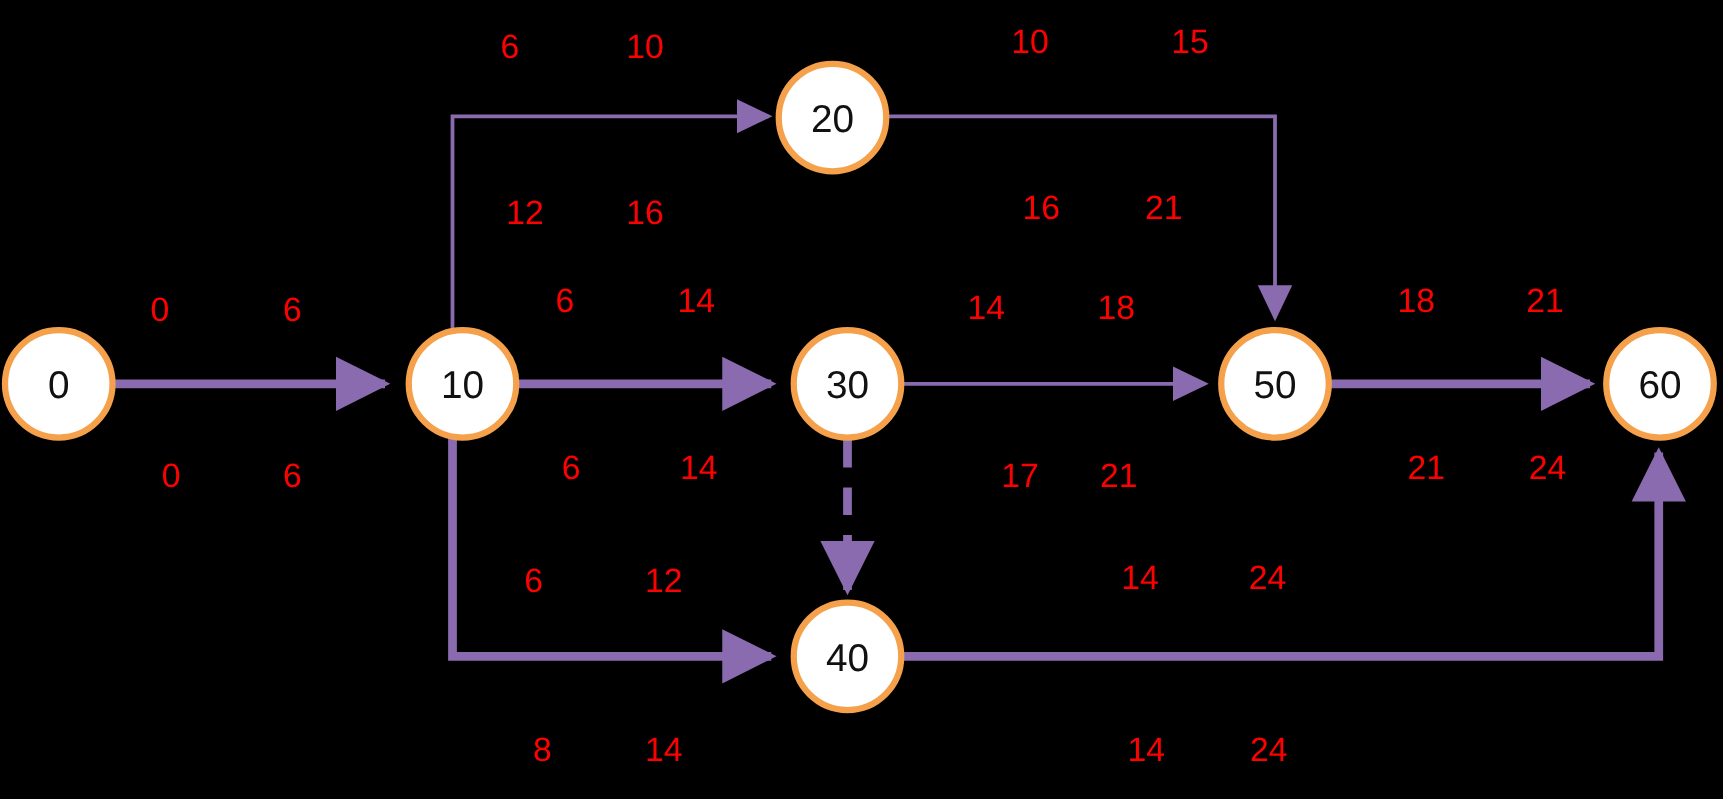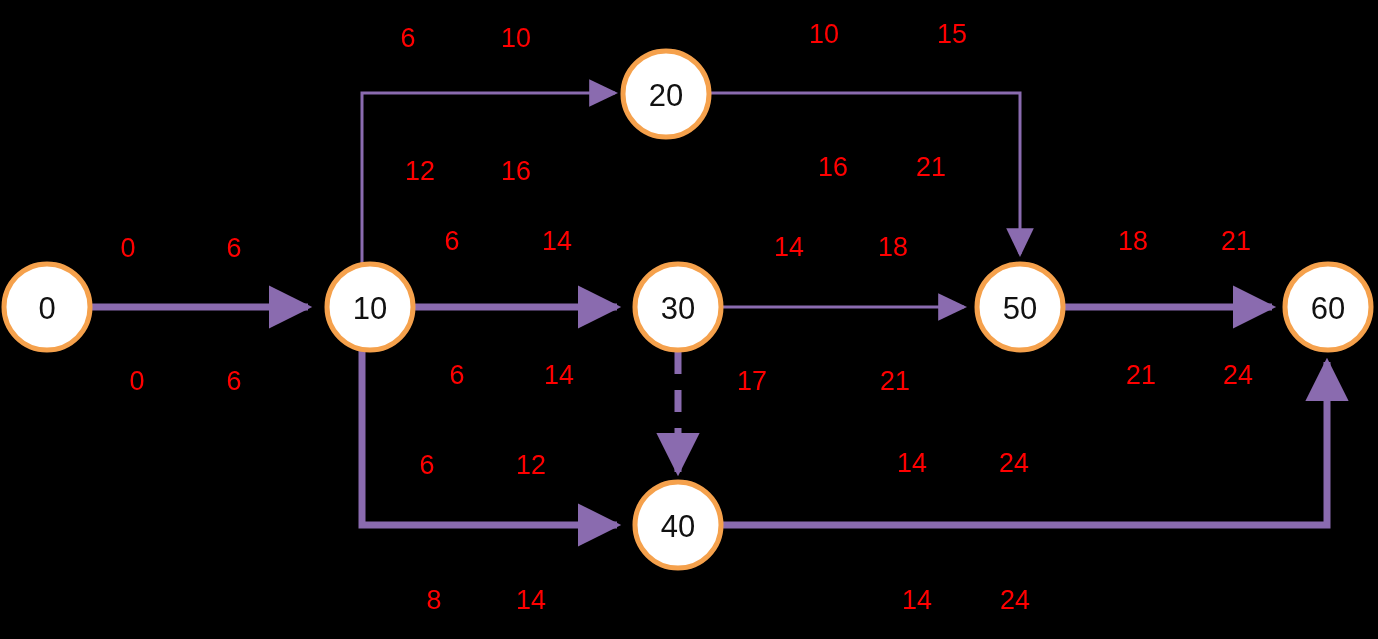--- a/index.html
+++ b/index.html
@@ -109,21 +109,21 @@
       <div class="edge-label" style="left: 824px; top: 34px; color: rgb(255, 0, 0);">10</div>
       <div class="edge-label" style="left: 932px; top: 34px; color: rgb(255, 0, 0); margin-left: 20px;">15</div>
       <div class="edge-label" style="left: 833px; top: 167px; color: rgb(255, 0, 0);">16</div>
       <div class="edge-label" style="left: 931px; top: 167px; color: rgb(255, 0, 0);">21</div>
       <div class="edge-label" style="left: 452px; top: 241px; color: rgb(255, 0, 0);">6</div>
       <div class="edge-label" style="left: 557px; top: 241px; color: rgb(255, 0, 0);">14</div>
       <div class="edge-label" style="left: 457px; top: 375px; color: rgb(255, 0, 0);">6</div>
       <div class="edge-label" style="left: 559px; top: 375px; color: rgb(255, 0, 0);">14</div>
       <div class="edge-label" style="left: 789px; top: 247px; color: rgb(255, 0, 0);">14</div>
       <div class="edge-label" style="left: 893px; top: 247px; color: rgb(255, 0, 0);">18</div>
-      <div class="edge-label" style="left: 752px; top: 381px; color: rgb(255, 0, 0);">17</div>
+      <div class="edge-label" style="left: 816px; top: 381px; color: rgb(255, 0, 0);">17</div>
       <div class="edge-label" style="left: 895px; top: 381px; color: rgb(255, 0, 0);">21</div>
       <div class="edge-label" style="left: 1133px; top: 241px; color: rgb(255, 0, 0);">18</div>
       <div class="edge-label" style="left: 1236px; top: 241px; color: rgb(255, 0, 0);">21</div>
       <div class="edge-label" style="left: 1141px; top: 375px; color: rgb(255, 0, 0);">21</div>
       <div class="edge-label" style="left: 1238px; top: 375px; color: rgb(255, 0, 0);">24</div>
       <div class="edge-label" style="left: 427px; top: 465px; color: rgb(255, 0, 0);">6</div>
       <div class="edge-label" style="left: 531px; top: 465px; color: rgb(255, 0, 0);">12</div>
       <div class="edge-label" style="left: 434px; top: 600px; color: rgb(255, 0, 0);">8</div>
       <div class="edge-label" style="left: 531px; top: 600px; color: rgb(255, 0, 0);">14</div>
       <div class="edge-label" style="left: 912px; top: 463px; color: rgb(255, 0, 0);">14</div>

